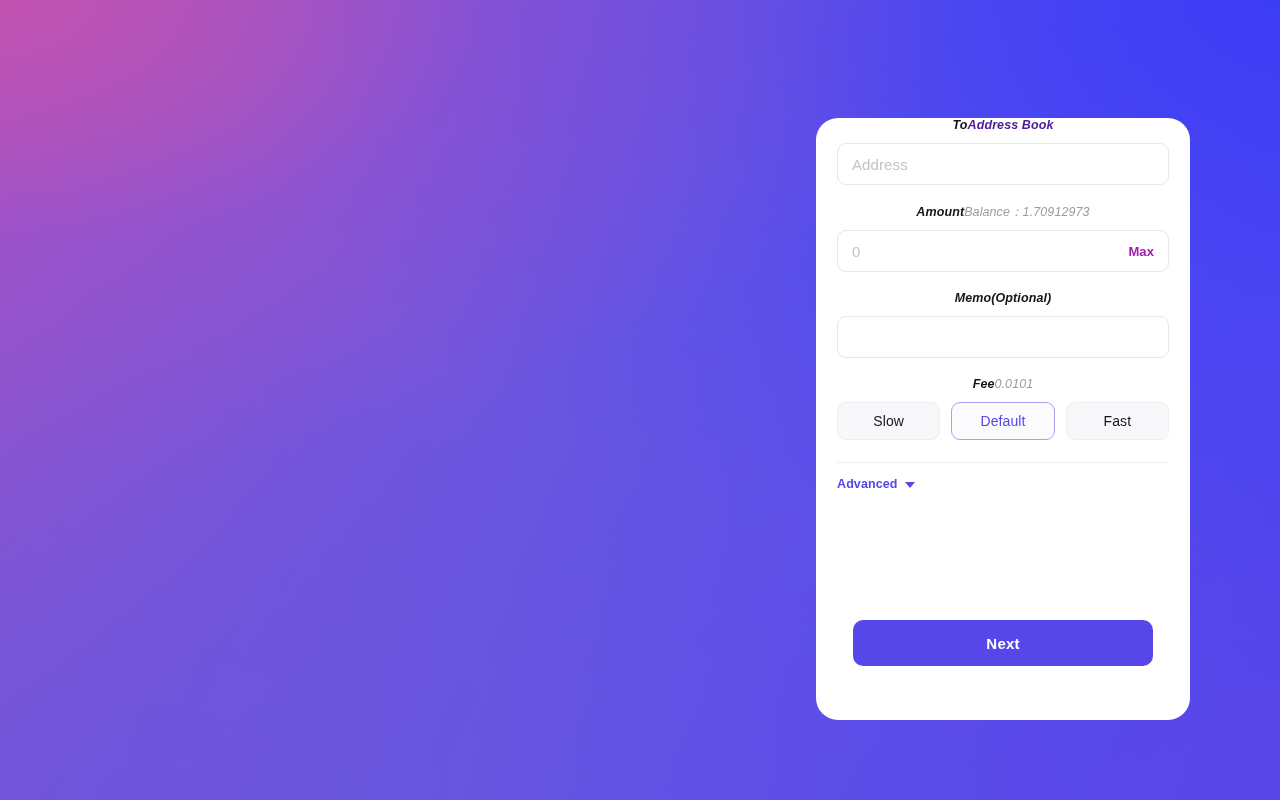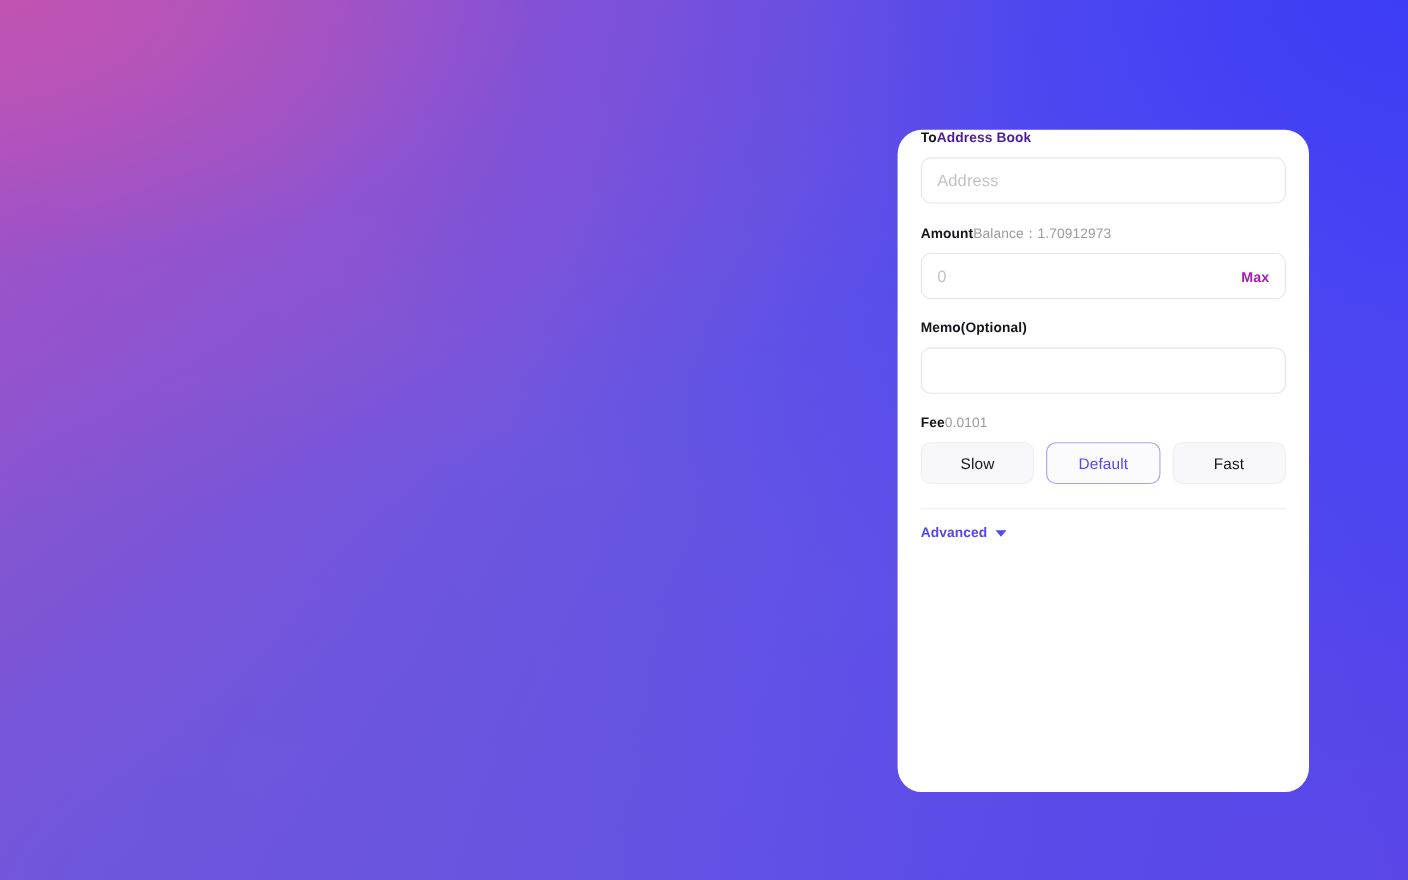--- a/index.html
+++ b/index.html
@@ -106,23 +106,24 @@
     letter-spacing: 0.1px;
   }
 
   
   .field {
     margin-bottom: 19px;
   }
   .field-head {
     display: flex;
     align-items: baseline;
-    justify-content: flex-start;
+    justify-content: center;
     margin-bottom: 9px;
     min-height: 16px;
+    font-style: italic;
   }
   .field-label {
     font-size: 12.5px;
     font-weight: 700;
     color: #15151c;
     letter-spacing: 0.1px;
   }
   .field-link {
     font-size: 12.5px;
     font-weight: 700;
@@ -305,15 +306,16 @@
       </div>
     </div>
 
     <div class="divider"></div>
 
     <div class="advanced">
       <span class="advanced-label">Advanced</span>
       <span class="caret"></span>
     </div>
 
+    <div class="next-btn">Next</div>
 
   </div>
 </div>
 
 </body></html>

